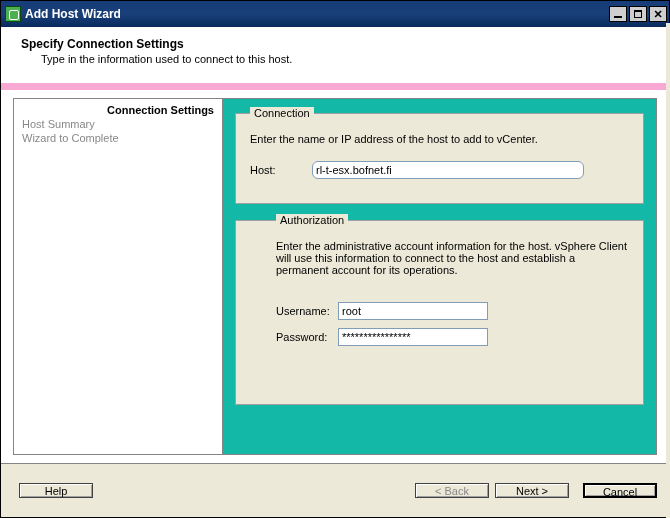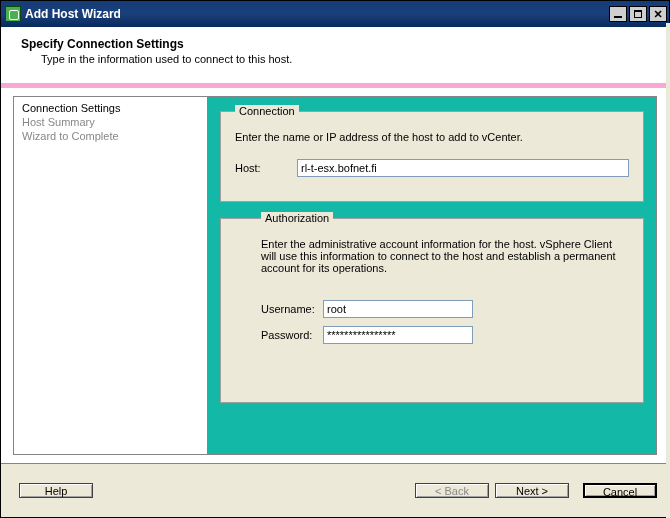--- a/index.html
+++ b/index.html
@@ -64,21 +64,21 @@
     font-size: 10px;
     color: #000;
     line-height: 1;
   }
   .winbtn .min { width: 8px; height: 2px; background:#000; position:relative; top:3px;}
   .winbtn .max { width: 8px; height: 8px; border:1px solid #000; border-top-width:2px; box-sizing:border-box;}
   .winbtn .close { font-weight: bold; font-size: 11px; }
 
   .header {
     padding: 10px 20px 18px 20px;
-    border-bottom: 5px solid #f9a8d4;
+    border-bottom: 7px solid #f9a8d4;
     background: #fff;
   }
   .header h1 {
     margin: 0;
     font-size: 12px;
     font-weight: bold;
     color: #000;
   }
   .header p {
     margin: 2px 0 0 20px;
@@ -96,22 +96,23 @@
     border: 1px solid #848484;
     background: #fff;
     box-sizing: border-box;
     padding: 4px 8px;
   }
   .sidebar .step {
     padding: 1px 0;
     font-size: 11px;
   }
   .sidebar .step.current {
-    font-weight: normal;
-    color: #000;
+    font-weight: bold;
+    color: #000;
+    text-align: right;
   }
   .sidebar .step.disabled {
     color: #888;
   }
 
   .mainpane {
     flex: 1;
     background: #14b8a6;
     border: 1px solid #848484;
     border-left: none;
@@ -144,21 +145,21 @@
   }
   .formrow input[type=text], .formrow input[type=password] {
     height: 18px;
     font-family: Tahoma, sans-serif;
     font-size: 11px;
     padding: 1px 3px;
     box-sizing: border-box;
     border: 1px solid #7f9db9;
     background: #fff;
   }
-  .host-input { width: 332px; }
+  .host-input { width: 272px; border-radius: 6px; }
   .auth-input { width: 150px; }
 
   .footer {
     height: 54px;
     background: #ece9d8;
     border-top: 1px solid #848484;
     display: flex;
     align-items: center;
     padding: 0 12px;
     box-sizing: border-box;

